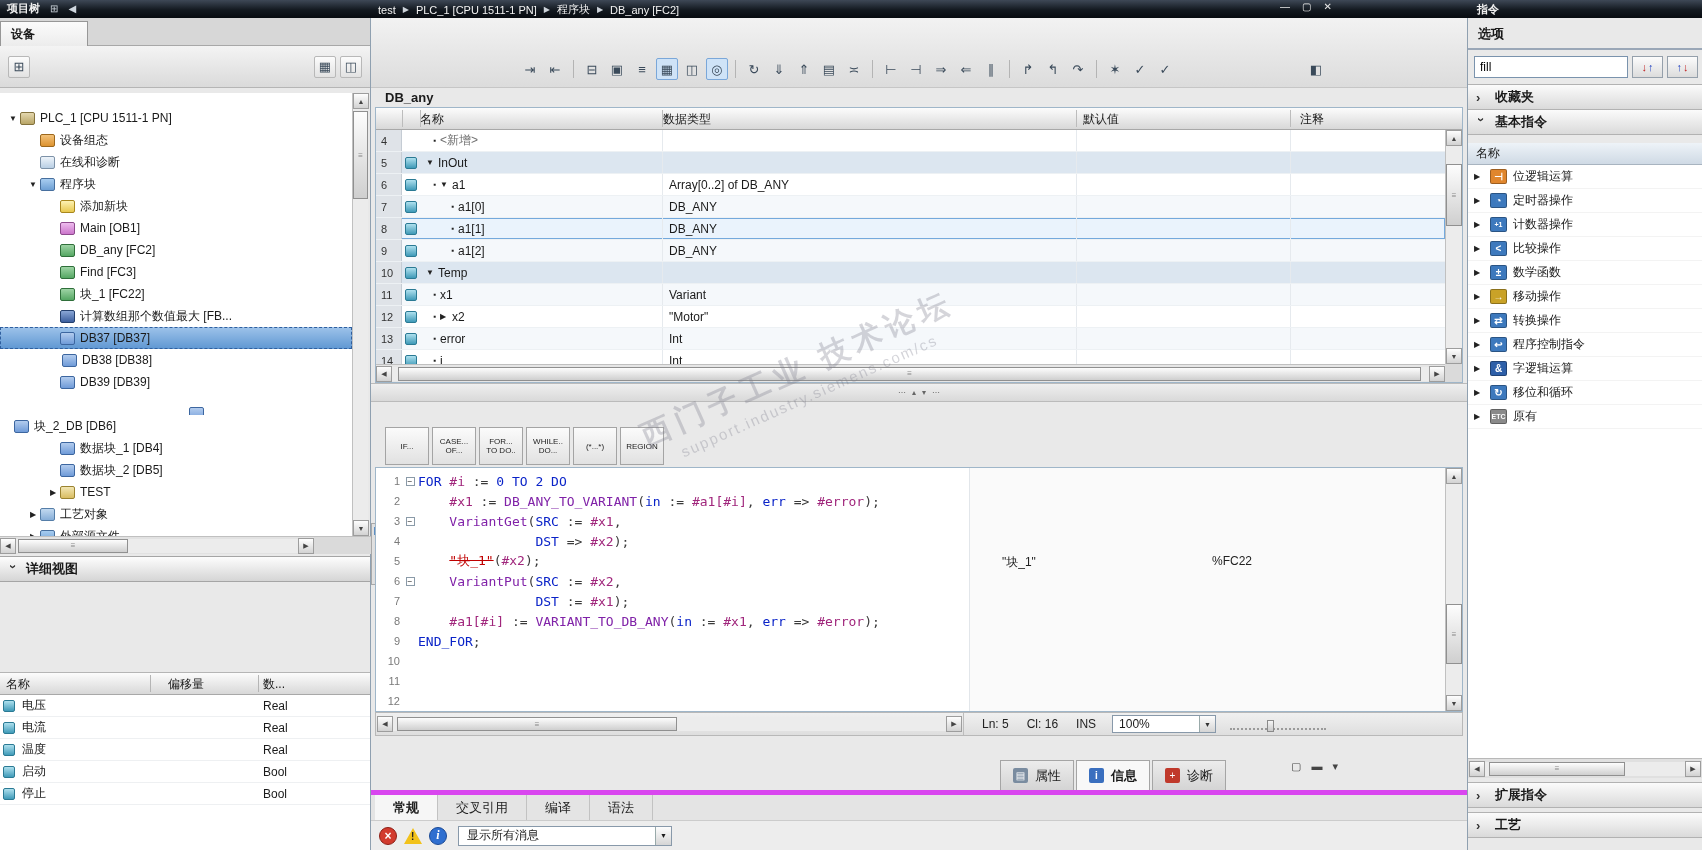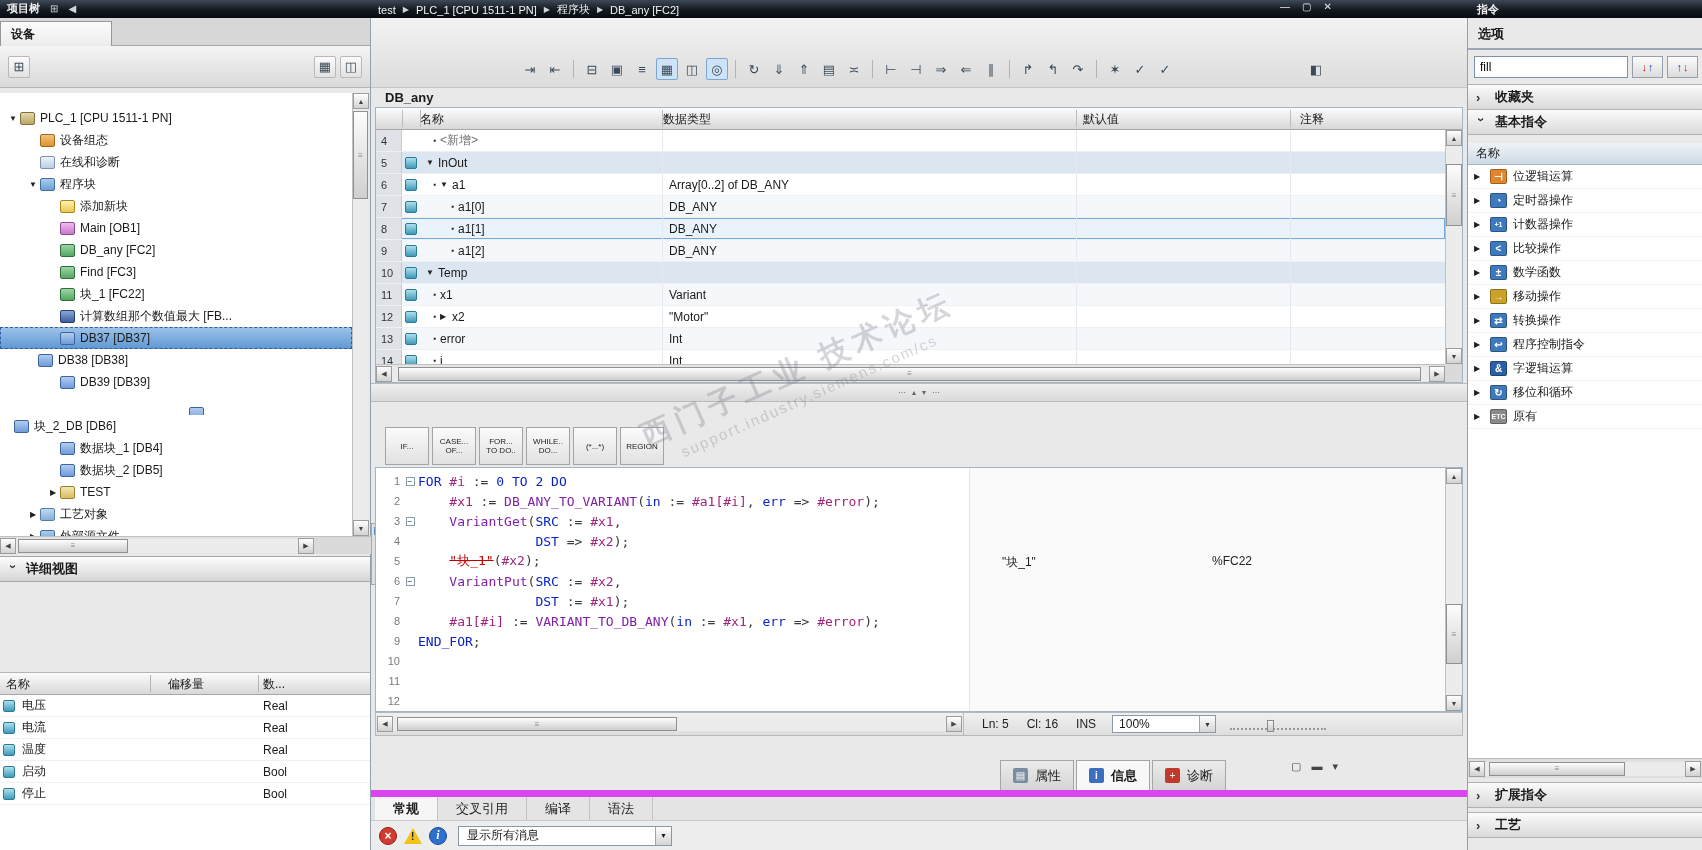--- a/index.html
+++ b/index.html
@@ -15,21 +15,21 @@
 #breadcrumb{position:absolute;left:378px;top:2px;display:flex;gap:7px;align-items:center;white-space:nowrap}
 .bc-sep{color:#cdd3da;font-size:8px}
 .bc-item{color:#f2f2f2}
 .win-controls{position:absolute;left:1280px;top:1px;display:flex;gap:12px}
 .wc-btn{color:#e8e8e8;font-size:10px}
 .right-title{position:absolute;left:1477px;top:2px;font-weight:bold}
 
 
 #leftpanel{position:absolute;left:0;top:18px;width:371px;height:832px;background:#e9e9e9;border-right:1px solid #8fa0b0}
 .devtab-row{position:absolute;top:0;left:0;right:0;height:28px;background:#d7d7d7;border-bottom:1px solid #a8a8a8}
-.devtab{position:absolute;left:0;top:3px;width:112px;height:25px;background:linear-gradient(#fbfbfb,#ececec);border:1px solid #979797;border-bottom:none;display:flex;align-items:center;padding-left:10px;font-weight:bold}
+.devtab{position:absolute;left:0;top:3px;width:88px;height:25px;background:linear-gradient(#fbfbfb,#ececec);border:1px solid #979797;border-bottom:none;display:flex;align-items:center;padding-left:10px;font-weight:bold}
 .lp-toolbar{position:absolute;top:28px;left:0;right:0;height:42px;background:linear-gradient(#f4f4f4,#dadada);border-bottom:1px solid #b5b5b5;display:flex;align-items:center;padding:0 8px;gap:4px}
 .flexsp{flex:1}
 #tree{position:absolute;top:75px;left:0;width:352px;height:443px;background:#ffffff;overflow:hidden;padding-top:14px}
 .trow{display:flex;align-items:center;height:22px;white-space:nowrap;overflow:hidden}
 .trow.sel{background:linear-gradient(#9ec3ea,#5f97d2);outline:1px dashed #2f5f9f;outline-offset:-1px}
 .arr{width:14px;flex:0 0 14px;font-size:8px;color:#222;text-align:center}
 .ticn{width:15px;height:13px;flex:0 0 15px;border-radius:2px;margin-right:5px;border:1px solid rgba(0,0,0,.35)}
 .tlabel{font-size:12px}
 .i-plc{background:linear-gradient(#e4d7ae,#b9a briefly06)}
 .i-plc{background:linear-gradient(#e4d7ae,#b9a667);border-color:#83723d}
@@ -123,21 +123,21 @@
 .st-field{margin-left:18px;font-size:12px;color:#222;white-space:nowrap}
 .zoombox{margin-left:16px;width:104px;height:18px;background:#fff;border:1px solid #8899aa;display:flex;align-items:center;justify-content:space-between;padding-left:6px;font-size:12px}
 .zoombox .dd{width:16px;height:16px;background:linear-gradient(#fdfdfd,#d5d5d5);border-left:1px solid #9aa;display:flex;align-items:center;justify-content:center;font-size:7px;color:#333}
 .zslider{margin-left:14px;width:96px;height:12px;position:relative;border-bottom:2px dotted #9a9a9a}
 .zthumb{position:absolute;left:38%;top:2px;width:7px;height:12px;background:linear-gradient(#f5f5f5,#c9c9c9);border:1px solid #8a8a8a}
 .insp-tabs{position:absolute;top:736px;left:629px;height:36px;display:flex;align-items:flex-end;gap:2px;z-index:3}
 .insp-tab{height:30px;padding:0 12px;display:flex;align-items:center;gap:7px;background:linear-gradient(#ececec,#d4d4d4);border:1px solid #a5a5a5;border-bottom:none;font-size:13px}
 .insp-tab.active{background:#f8f8f8;font-weight:bold}
 .it-ico{width:15px;height:15px;border-radius:2px;color:#fff;font-size:10px;display:flex;align-items:center;justify-content:center;font-style:normal}
 .insp-ctrl{position:absolute;top:742px;left:920px;display:flex;gap:10px;color:#444;font-size:11px}
-.msg-tabs{position:absolute;top:772px;left:0;right:0;height:30px;background:#e4e4e4;border-top:7px solid #d946ef;display:flex;align-items:stretch;padding-left:4px}
+.msg-tabs{position:absolute;top:772px;left:0;right:0;height:30px;background:#e4e4e4;border-top:5px solid #d946ef;display:flex;align-items:stretch;padding-left:4px}
 .msg-tab{padding:0 18px;display:flex;align-items:center;font-size:13px;border-right:1px solid #c2c2c2;color:#222}
 .msg-tab.active{font-weight:bold;background:#f6f6f6}
 .msg-bar{position:absolute;top:802px;left:0;right:0;height:30px;background:#ededed;border-top:1px solid #ccc;display:flex;align-items:center;gap:7px;padding-left:8px}
 .mi{width:18px;height:18px;border-radius:50%;color:#fff;display:flex;align-items:center;justify-content:center;font-size:12px;font-weight:bold}
 .mi-err{background:#d23b2e;border:1px solid #8e1f16}
 .mi-info{background:#2f6fd0;border:1px solid #1b4a96;font-family:"Liberation Serif",serif;font-style:italic}
 .mi-warn{width:0;height:0;border-left:9px solid transparent;border-right:9px solid transparent;border-bottom:16px solid #f2c21b;position:relative}
 .mi-warn s{position:absolute;left:-2px;top:3px;color:#222;font-size:10px;font-weight:bold;text-decoration:none}
 .msg-combo{width:214px;height:20px;background:#fff;border:1px solid #8899aa;display:flex;align-items:center;justify-content:space-between;padding-left:8px;margin-left:4px}
 
@@ -245,21 +245,21 @@
         <div class="trow" style="padding-left: 46px;">
           <span class="arr"></span>
           <span class="ticn i-fb"></span>
           <span class="tlabel">计算数组那个数值最大 [FB...</span>
         </div>
         <div class="trow sel" style="padding-left: 46px;">
           <span class="arr"></span>
           <span class="ticn i-db"></span>
           <span class="tlabel">DB37 [DB37]</span>
         </div>
-        <div class="trow" style="padding-left: 24px;">
+        <div class="trow" style="padding-left: 48px;">
           <span class="arr"></span>
           <span class="ticn i-db"></span>
           <span class="tlabel">DB38 [DB38]</span>
         </div>
         <div class="trow" style="padding-left: 46px;">
           <span class="arr"></span>
           <span class="ticn i-db"></span>
           <span class="tlabel">DB39 [DB39]</span>
         </div>
         <div class="trow" style="padding-left: 46px; flex-direction: column;">

